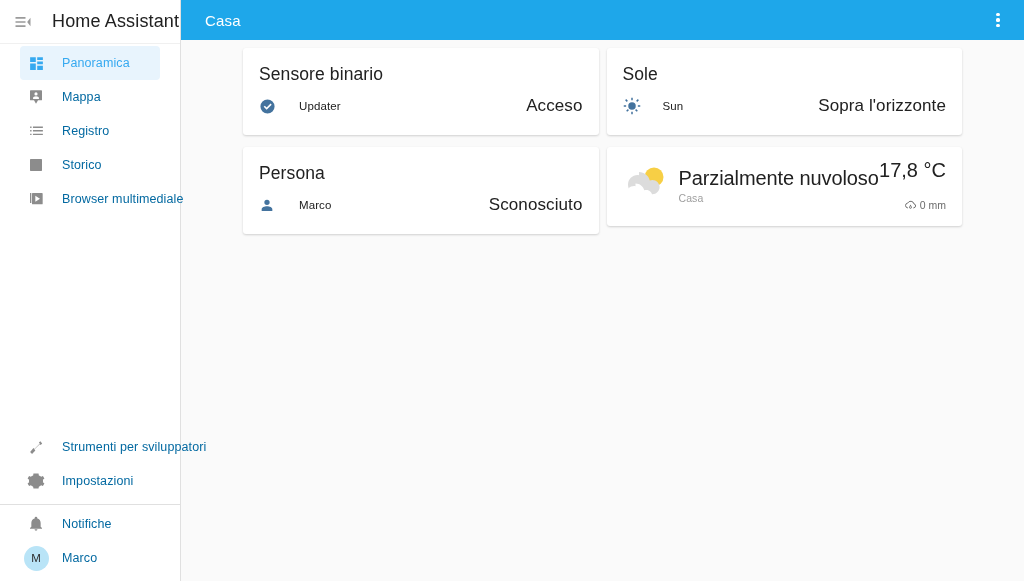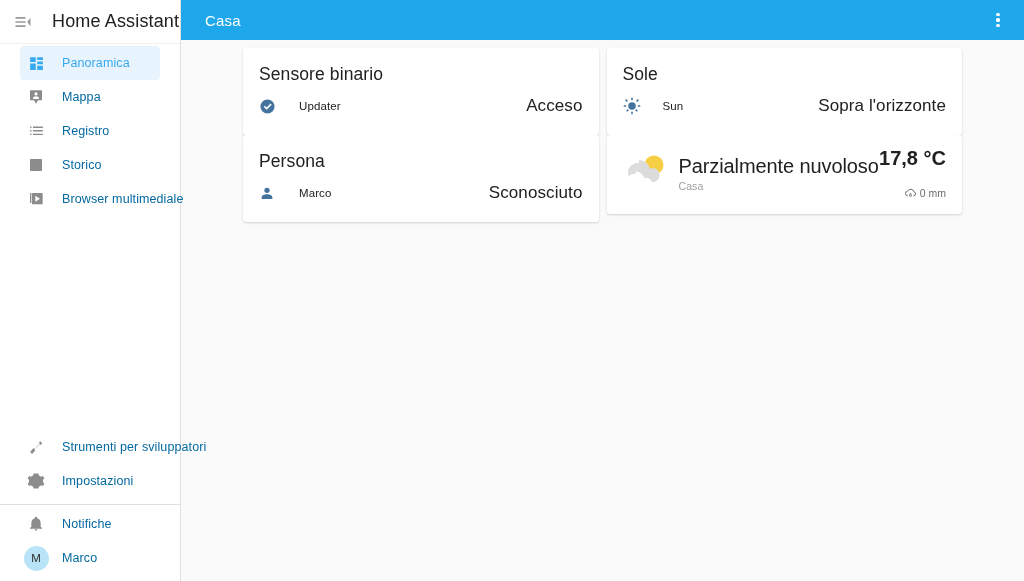--- a/index.html
+++ b/index.html
@@ -163,21 +163,21 @@
     padding: 8px 62px 0 62px;
     display: flex;
     gap: 8px;
     align-items: flex-start;
     overflow: hidden;
   }
   .column {
     flex: 1 1 0;
     display: flex;
     flex-direction: column;
-    gap: 0;
+    gap: 12px;
     min-width: 0;
   }
 
   
   .card {
     background: #ffffff;
     border-radius: 3px;
     box-shadow: 0 1px 2px rgba(0,0,0,.10), 0 1px 3px rgba(0,0,0,.08);
     padding: 0;
   }
@@ -255,21 +255,21 @@
     margin-top: 1px;
     letter-spacing: .1px;
   }
   .weather-right {
     flex: 0 0 auto;
     text-align: right;
     padding-left: 6px;
   }
   .weather-temp {
     font-size: 20px;
-    font-weight: 700;
+    font-weight: 400;
     color: #212121;
     line-height: 1.18;
     white-space: nowrap;
   }
   .weather-precip {
     display: flex;
     align-items: center;
     justify-content: flex-end;
     gap: 3px;
     font-size: 10.5px;

